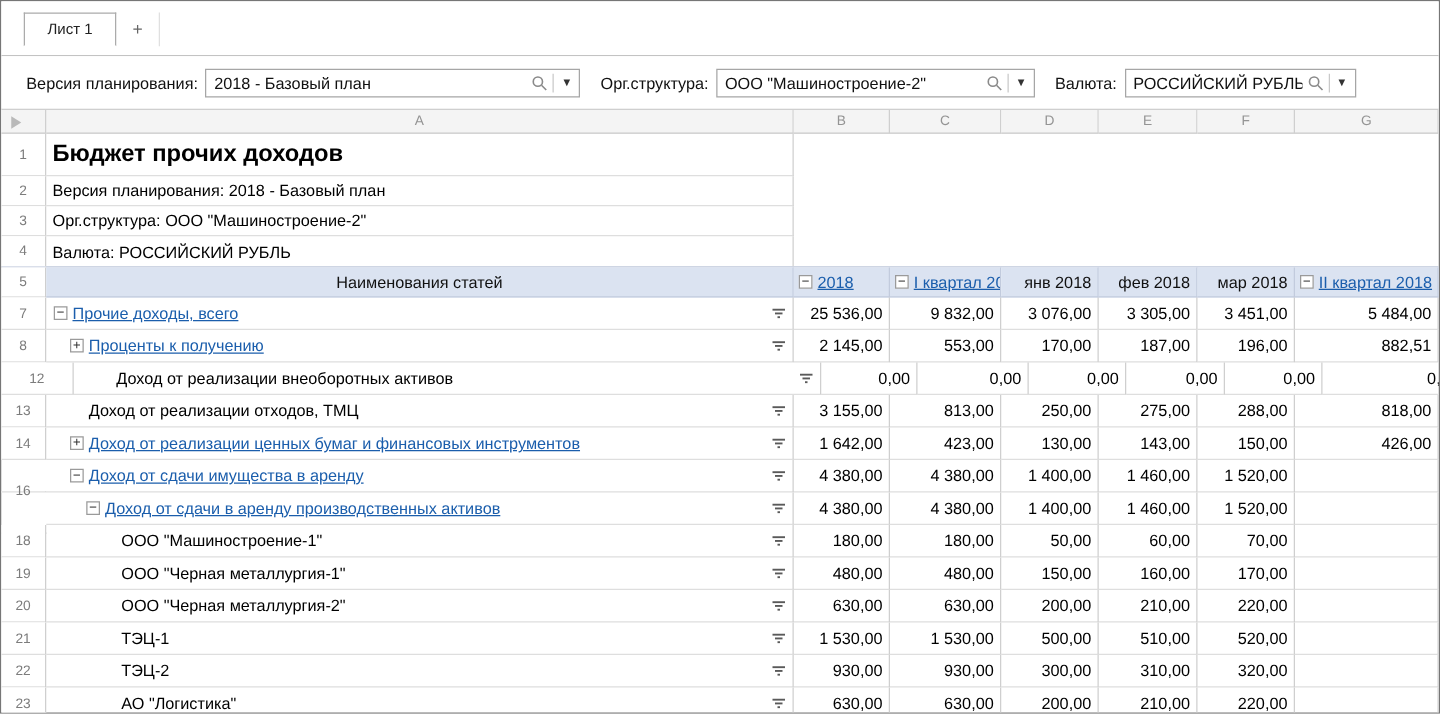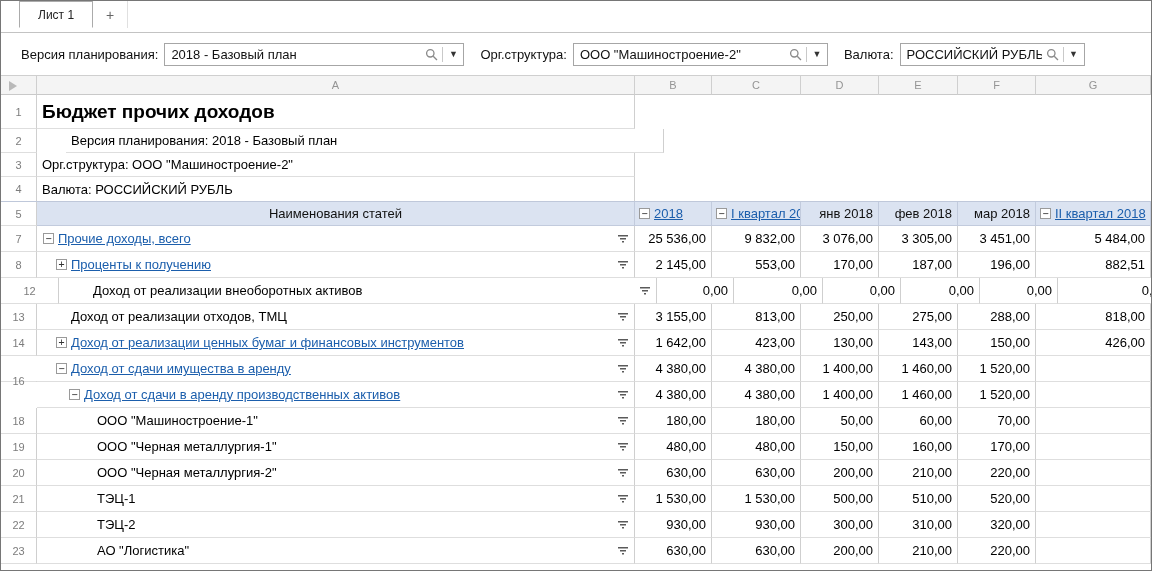--- a/index.html
+++ b/index.html
@@ -1,20 +1,20 @@
 <!DOCTYPE html>
 <html><head>
 <meta charset="utf-8">
 <style>
   *{box-sizing:border-box;margin:0;padding:0;}
   body{font-family:"Liberation Sans",sans-serif;background:#ededed;}
   .window{width:1152px;height:571px;background:#fff;border:1px solid #767676;overflow:hidden;}
 
   
-  .tabbar{height:32px;display:flex;align-items:flex-start;border-bottom:1px solid #c3c3c3;background:#fff;padding-left:18px;}
+  .tabbar{height:44px;display:flex;align-items:center;border-bottom:1px solid #c3c3c3;background:#fff;padding-left:18px;}
   .tab{position:relative;z-index:2;height:27px;margin-bottom:-1px;padding:0 18px;display:flex;align-items:center;
        font-size:12px;color:#222;background:#fff;border:1px solid #ababab;border-bottom:1px solid #fff;cursor:default;}
   .addtab{height:27px;margin-bottom:-1px;padding:0 13px;display:flex;align-items:center;font-size:14px;color:#666;
           border-right:1px solid #e0e0e0;cursor:default;}
 
   
   .toolbar{height:42px;display:flex;align-items:center;padding-left:20px;gap:16px;background:#fff;}
   .tb-group{display:flex;align-items:center;gap:6px;}
   .tb-label{font-size:13px;color:#111;white-space:nowrap;}
   .combo{display:flex;align-items:center;height:23px;border:1px solid #a6a6a6;background:#fff;}
@@ -130,21 +130,21 @@
         <div class="cell colletter" style="width: 78px;">F</div>
         <div class="cell colletter" style="width: 115px;">G</div>
       </div>
     <div id="inforows">
         <div class="grow info titlerow">
           <div class="cell numcell" style="width: 36px;">1</div>
           <div class="cell acell-info" style="width: 598px;">Бюджет прочих доходов</div>
         </div>
         <div class="grow info">
           <div class="cell numcell" style="width: 36px;">2</div>
-          <div class="cell acell-info" style="width: 598px; margin-left: 29px;">Версия планирования: 2018 - Базовый план</div>
+          <div class="cell acell-info" style="width: 598px;">Версия планирования: 2018 - Базовый план</div>
         </div>
         <div class="grow info">
           <div class="cell numcell" style="width: 36px;">3</div>
           <div class="cell acell-info" style="width: 598px;">Орг.структура: ООО "Машиностроение-2"</div>
         </div>
         <div class="grow info last">
           <div class="cell numcell" style="width: 36px;">4</div>
           <div class="cell acell-info" style="width: 598px;">Валюта: РОССИЙСКИЙ РУБЛЬ</div>
         </div>
       </div>

